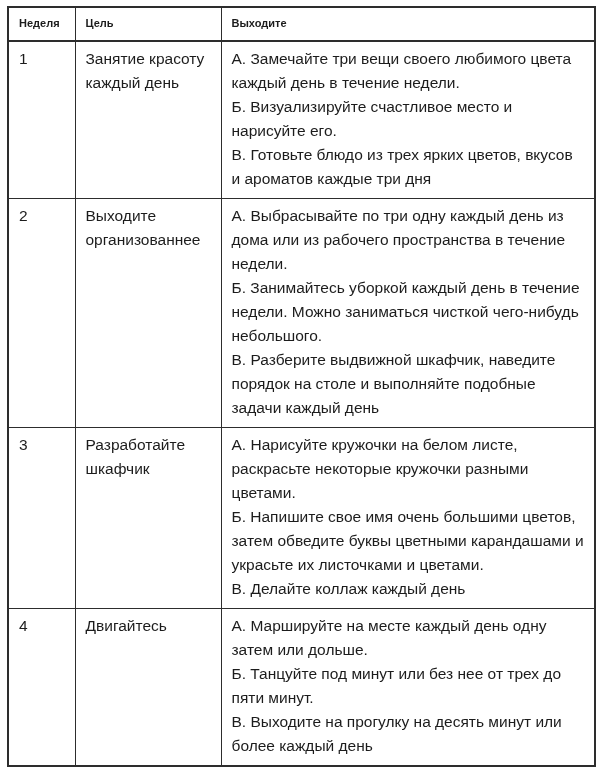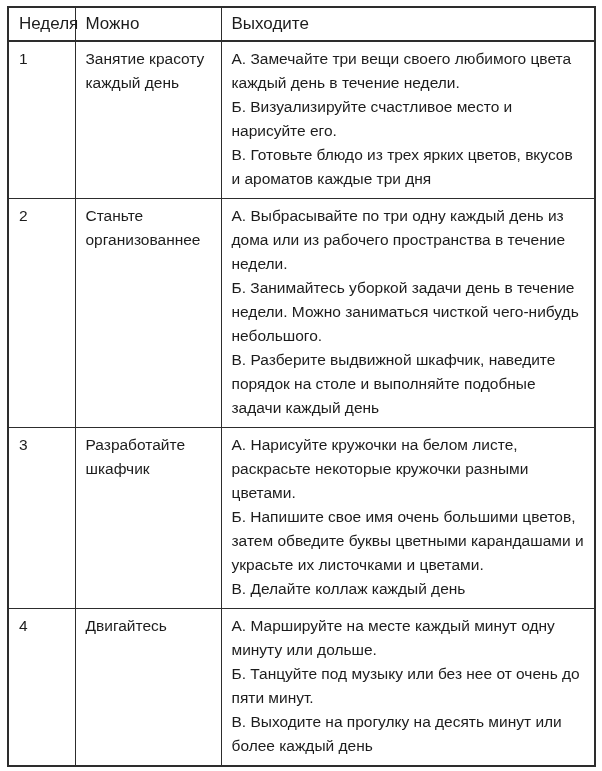--- a/index.html
+++ b/index.html
@@ -25,22 +25,22 @@
     border: 2.2px solid #2d2d2d;
   }
   table.schedule th,
   table.schedule td {
     border: 1.6px solid #2d2d2d;
     text-align: left;
     vertical-align: top;
     box-sizing: border-box;
   }
   table.schedule th {
-    font-size: 17px;
-    font-weight: normal;
+    font-size: 11px;
+    font-weight: bold;
     padding: 6px 10px 7px 10px;
     line-height: 19px;
     border-bottom-width: 2px;
     margin-left: 39px;
   }
   table.schedule td {
     font-size: 15.5px;
     font-weight: normal;
     line-height: 24px;
     padding: 5px 10px 7px 10px;
@@ -58,56 +58,56 @@
 <div class="page">
   <table class="schedule">
     <colgroup>
       <col class="c-week">
       <col class="c-goal">
       <col class="c-activity">
     </colgroup>
     <thead>
       <tr>
         <th>Неделя</th>
-        <th>Можно</th>
+        <th>Цель</th>
         <th>Выходите</th>
       </tr>
     </thead>
     <tbody>
       <tr>
         <td>1</td>
         <td>Занятие красоту каждый день</td>
         <td>
           <div class="activity-item">А. Замечайте три вещи своего любимого цвета каждый день в течение недели.</div>
           <div class="activity-item">Б. Визуализируйте счастливое место и нарисуйте его.</div>
           <div class="activity-item">В. Готовьте блюдо из трех ярких цветов, вкусов и ароматов каждые три дня</div>
         </td>
       </tr>
       <tr>
         <td>2</td>
-        <td>Станьте организованнее</td>
+        <td>Выходите организованнее</td>
         <td>
           <div class="activity-item">А. Выбрасывайте по три одну каждый день из дома или из рабочего пространства в течение недели.</div>
-          <div class="activity-item">Б. Занимайтесь уборкой задачи день в течение недели. Можно заниматься чисткой чего-нибудь небольшого.</div>
+          <div class="activity-item">Б. Занимайтесь уборкой каждый день в течение недели. Можно заниматься чисткой чего-нибудь небольшого.</div>
           <div class="activity-item">В. Разберите выдвижной шкафчик, наведите порядок на столе и выполняйте подобные задачи каждый день</div>
         </td>
       </tr>
       <tr>
         <td>3</td>
         <td>Разработайте шкафчик</td>
         <td>
           <div class="activity-item">А. Нарисуйте кружочки на белом листе, раскрасьте некоторые кружочки разными цветами.</div>
           <div class="activity-item">Б. Напишите свое имя очень большими цветов, затем обведите буквы цветными карандашами и украсьте их листочками и цветами.</div>
           <div class="activity-item">В. Делайте коллаж каждый день</div>
         </td>
       </tr>
       <tr>
         <td>4</td>
         <td>Двигайтесь</td>
         <td>
-          <div class="activity-item">А. Маршируйте на месте каждый минут одну минуту или дольше.</div>
-          <div class="activity-item">Б. Танцуйте под музыку или без нее от очень до пяти минут.</div>
+          <div class="activity-item">А. Маршируйте на месте каждый день одну затем или дольше.</div>
+          <div class="activity-item">Б. Танцуйте под минут или без нее от трех до пяти минут.</div>
           <div class="activity-item">В. Выходите на прогулку на десять минут или более каждый день</div>
         </td>
       </tr>
     </tbody>
   </table>
 </div>
 
 </body></html>

